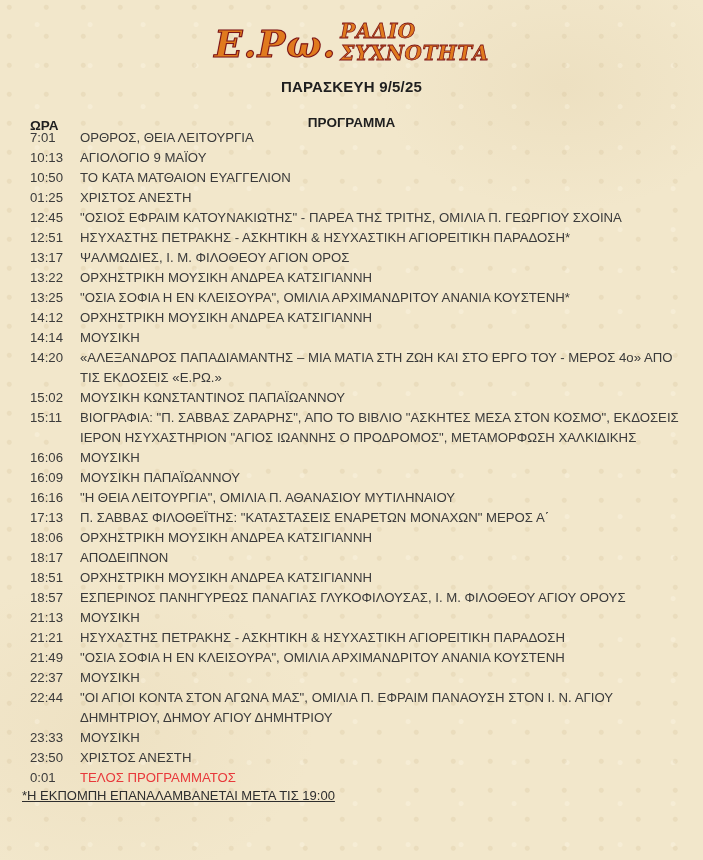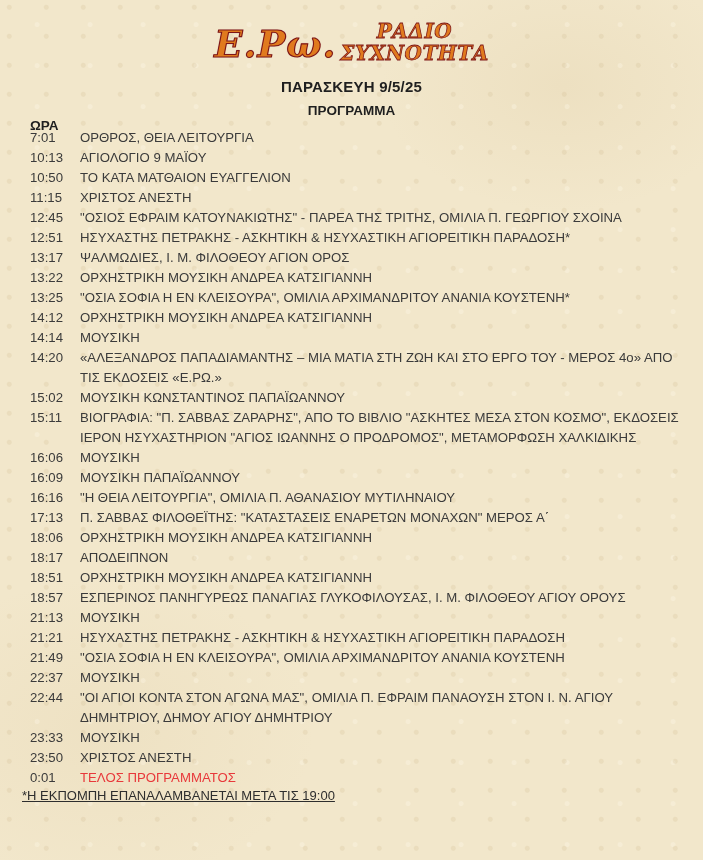--- a/index.html
+++ b/index.html
@@ -19,21 +19,21 @@
       radial-gradient(circle at 25% 25%, rgba(201,178,134,0.20) 2px, transparent 3px),
       radial-gradient(circle at 70% 60%, rgba(255,250,235,0.30) 2px, transparent 3px),
       radial-gradient(ellipse 260px 180px at 80% 10%, rgba(214,192,147,0.18), transparent 70%),
       radial-gradient(ellipse 300px 220px at 15% 85%, rgba(214,192,147,0.15), transparent 70%);
     background-size:37px 29px, 53px 41px, 100% 100%, 100% 100%;
     color:var(--ink);
   }
   .page{width:703px;height:860px;padding:14px 14px 8px 14px;display:flex;flex-direction:column;}
 
   
-  .logo-row{display:flex;justify-content:center;align-items:center;gap:4px;height:56px;text-align:center;}
+  .logo-row{display:flex;justify-content:center;align-items:center;gap:4px;height:56px;}
   .logo-script{
     font-family:"DejaVu Serif","Liberation Serif",serif;
     font-style:italic;font-weight:bold;font-size:37px;line-height:1;
     color:var(--logo-fill);
     -webkit-text-stroke:1.1px var(--logo-outline);
     text-shadow:0 0 1px var(--logo-outline);
     letter-spacing:1px;
     padding-top:4px;
   }
   .logo-name{
@@ -44,21 +44,21 @@
     letter-spacing:0.5px;
   }
 
   
   .day-title{
     text-align:center;font-weight:bold;font-size:15px;color:var(--title-ink);
     margin-top:8px;letter-spacing:0.2px;
   }
   .col-headers{position:relative;height:20px;margin-top:8px;font-weight:bold;font-size:13.5px;color:var(--title-ink);}
   .col-headers .time-h{position:absolute;left:16px;top:15px;}
-  .col-headers .prog-h{position:absolute;left:0;right:0;top:0;text-align:center;}
+  .col-headers .prog-h{position:absolute;left:0;right:0;top:12px;text-align:center;}
 
   
   .rows{margin-top:5px;margin-left:16px;font-size:13.2px;line-height:20px;}
   .row{display:flex;align-items:flex-start;}
   .row .time{flex:0 0 50px;}
   .row .prog{flex:1;padding-right:10px;}
   .row.highlight .prog{color:var(--end-red);}
 
   
   .footnote{margin-left:8px;font-size:13px;color:#2e2e2e;text-decoration:underline;}
@@ -90,21 +90,21 @@
       </div>
       <div class="row">
         <span class="time">10:13</span>
         <span class="prog">ΑΓΙΟΛΟΓΙΟ 9 ΜΑΪΟΥ</span>
       </div>
       <div class="row">
         <span class="time">10:50</span>
         <span class="prog">ΤΟ ΚΑΤΑ ΜΑΤΘΑΙΟΝ ΕΥΑΓΓΕΛΙΟΝ</span>
       </div>
       <div class="row">
-        <span class="time">11:15</span>
+        <span class="time">01:25</span>
         <span class="prog">ΧΡΙΣΤΟΣ ΑΝΕΣΤΗ</span>
       </div>
       <div class="row">
         <span class="time">12:45</span>
         <span class="prog">"ΟΣΙΟΣ ΕΦΡΑΙΜ ΚΑΤΟΥΝΑΚΙΩΤΗΣ" - ΠΑΡΕΑ ΤΗΣ ΤΡΙΤΗΣ, ΟΜΙΛΙΑ Π. ΓΕΩΡΓΙΟΥ ΣΧΟΙΝΑ</span>
       </div>
       <div class="row">
         <span class="time">12:51</span>
         <span class="prog">ΗΣΥΧΑΣΤΗΣ ΠΕΤΡΑΚΗΣ - ΑΣΚΗΤΙΚΗ &amp; ΗΣΥΧΑΣΤΙΚΗ ΑΓΙΟΡΕΙΤΙΚΗ ΠΑΡΑΔΟΣΗ*</span>
       </div>

